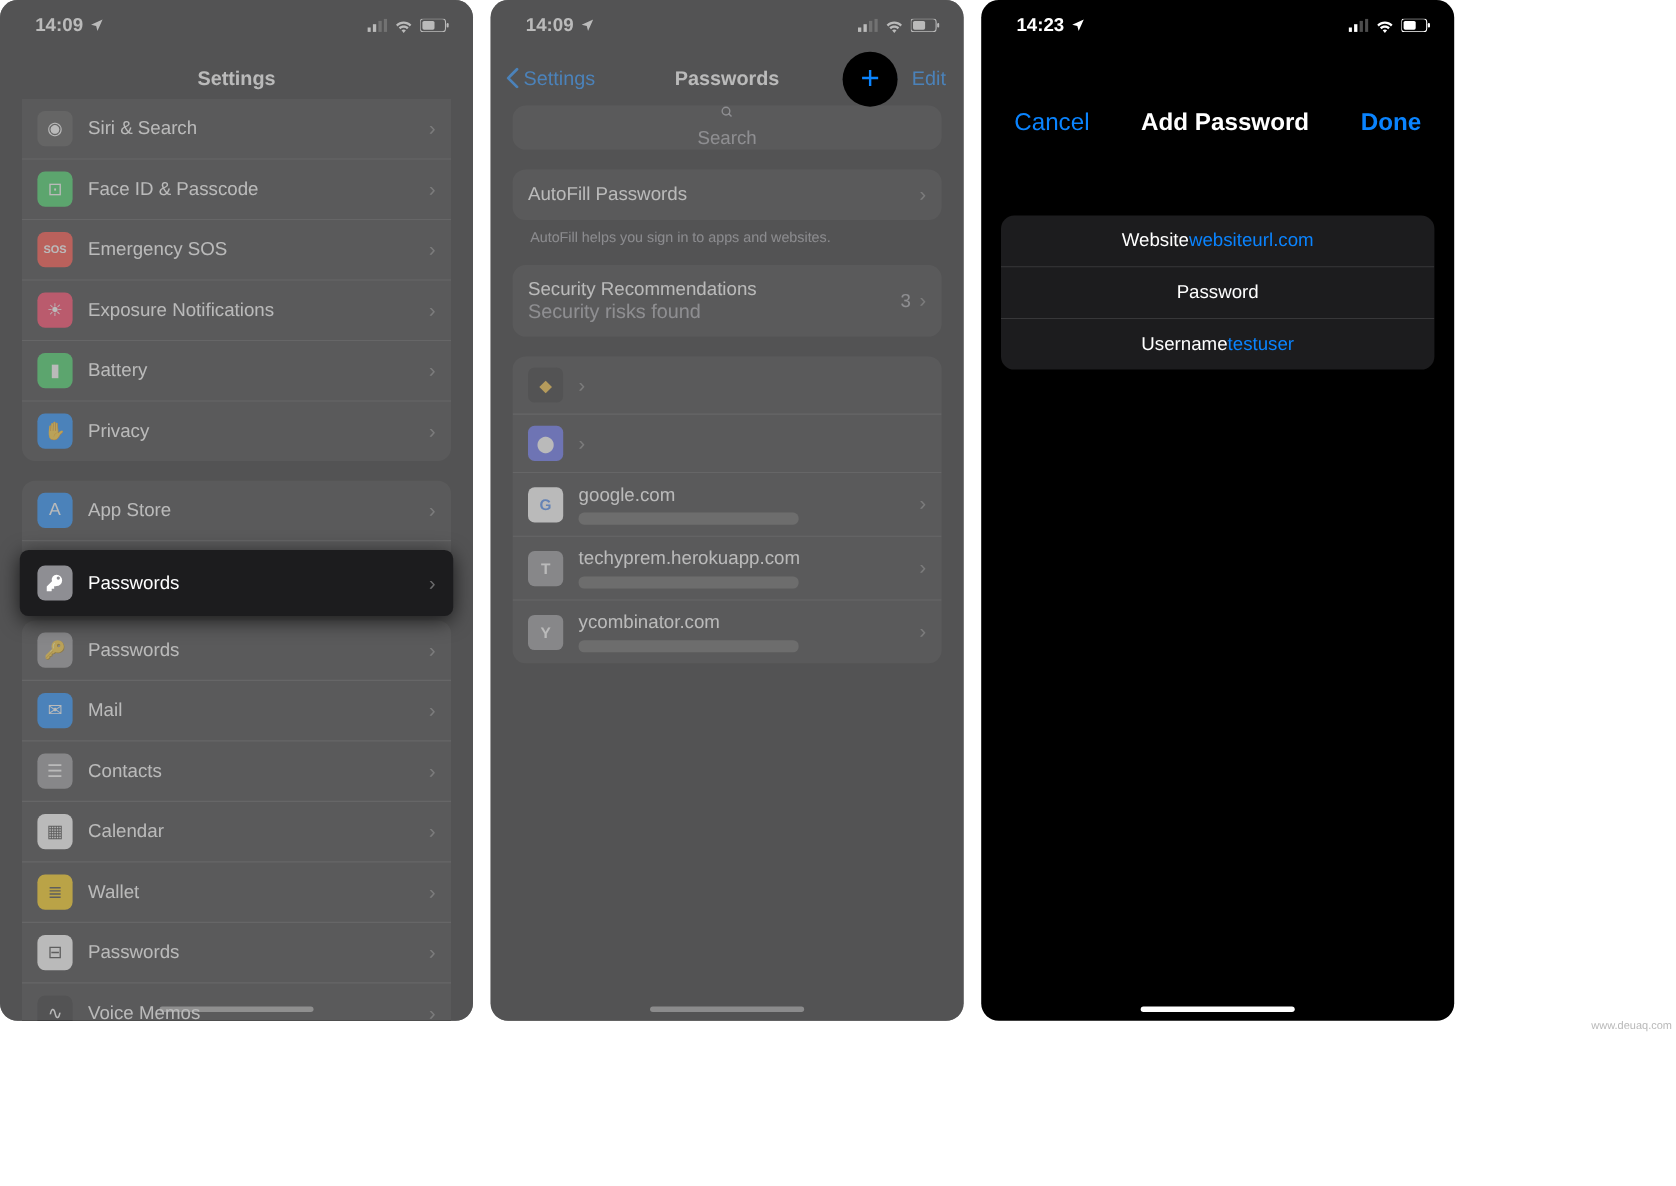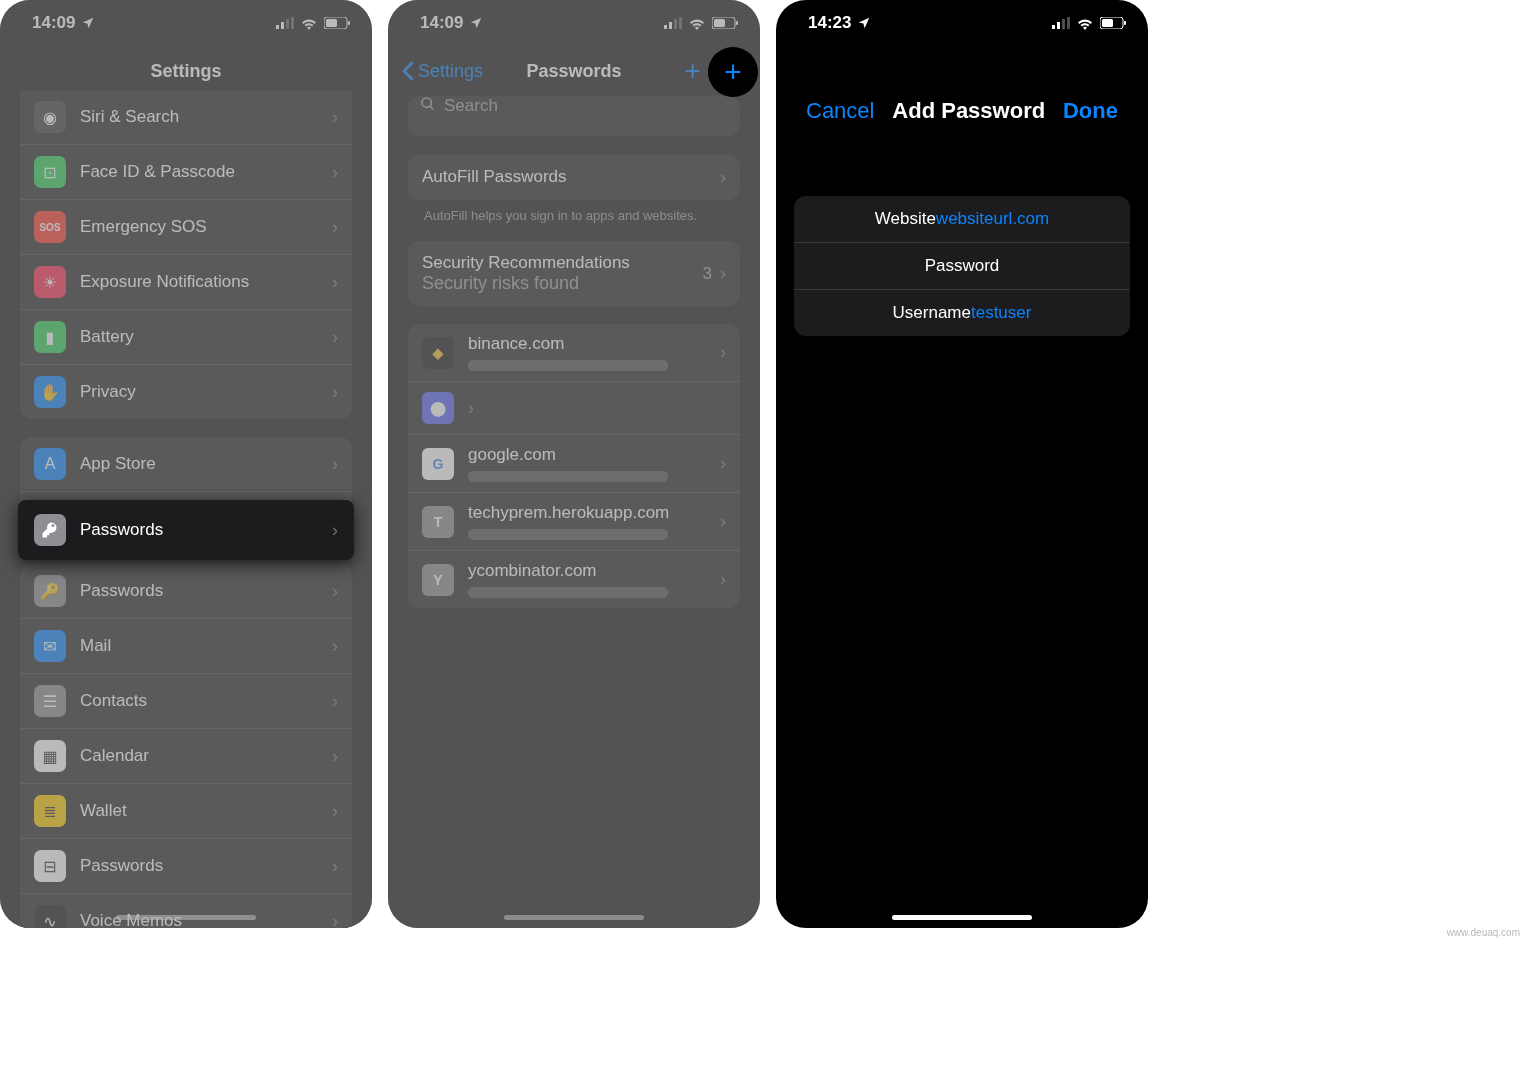--- a/index.html
+++ b/index.html
@@ -7,24 +7,24 @@
     width: 1524px;
     height: 1078px;
     background: #fff;
     font-family: -apple-system, BlinkMacSystemFont, "Segoe UI", Helvetica, Arial, sans-serif;
     display: flex;
     gap: 16px;
     padding: 0;
     position: relative;
   }
   .phone {
-    width: 372px;
+    width: 430px;
     height: 928px;
     background: #1c1c1e;
-    border-radius: 30px;
+    border-radius: 16px;
     position: relative;
     overflow: hidden;
     color: #fff;
     flex-shrink: 0;
   }
   
   .dimmed::before {
     content: "";
     position: absolute;
     inset: 0;
@@ -109,24 +109,26 @@
   .highlight-row .label { flex:1; font-size:17px; color:#fff; }
   .highlight-row .chev { color: rgba(255,255,255,0.35); }
 
   
   .search {
     background: #2c2c2e;
     border-radius: 12px;
     margin: 0 20px;
     height: 40px;
     display:flex;
+    align-items:center;
     padding: 0 12px;
     color: rgba(235,235,245,0.6);
     font-size: 17px;
     gap: 8px;
+    flex-direction: column;
   }
   .sec-rec-sub { font-size: 18px; color: rgba(235,235,245,0.6); }
   .account-row .site-icon {
     width: 32px; height:32px; border-radius: 6px; background:#3a3a3c;
     display:flex; align-items:center; justify-content:center;
     margin-right:14px; font-size:14px; font-weight:600;
     flex-shrink:0;
   }
   .account-row .col { flex:1; display:flex; flex-direction:column; gap:6px; }
   .account-row .redact { height:11px; width: 200px; background:#555; border-radius:5px; }
@@ -389,24 +391,20 @@
         <span style="color:rgba(235,235,245,0.6); margin-right:8px;">3</span>
         <span class="chev">›</span>
       </div>
     </div>
 
     <div class="group" id="p2accounts">
         <div class="row account-row" style="padding: 10px 14px;">
           <div class="site-icon" style="background: rgb(28, 28, 30);">
             <span style="color:#f3ba2f">◆</span>
           </div>
-          <div class="col">
-            <span>binance.com</span>
-            <div class="redact"></div>
-          </div>
           <span class="chev">›</span>
         </div>
         <div class="row account-row" style="padding: 10px 14px;">
           <div class="site-icon" style="background: rgb(88, 101, 242);">
             <span style="color:#fff">⬤</span>
           </div>
           <span class="chev">›</span>
         </div>
         <div class="row account-row" style="padding: 10px 14px;">
           <div class="site-icon" style="background: rgb(255, 255, 255); color: rgb(51, 51, 51);">

